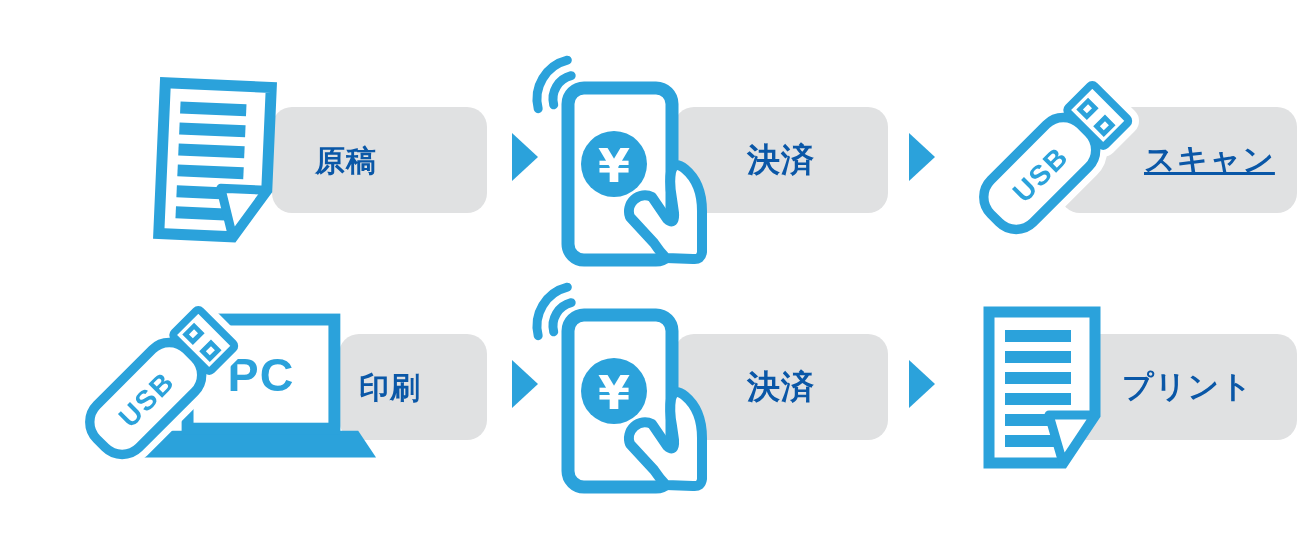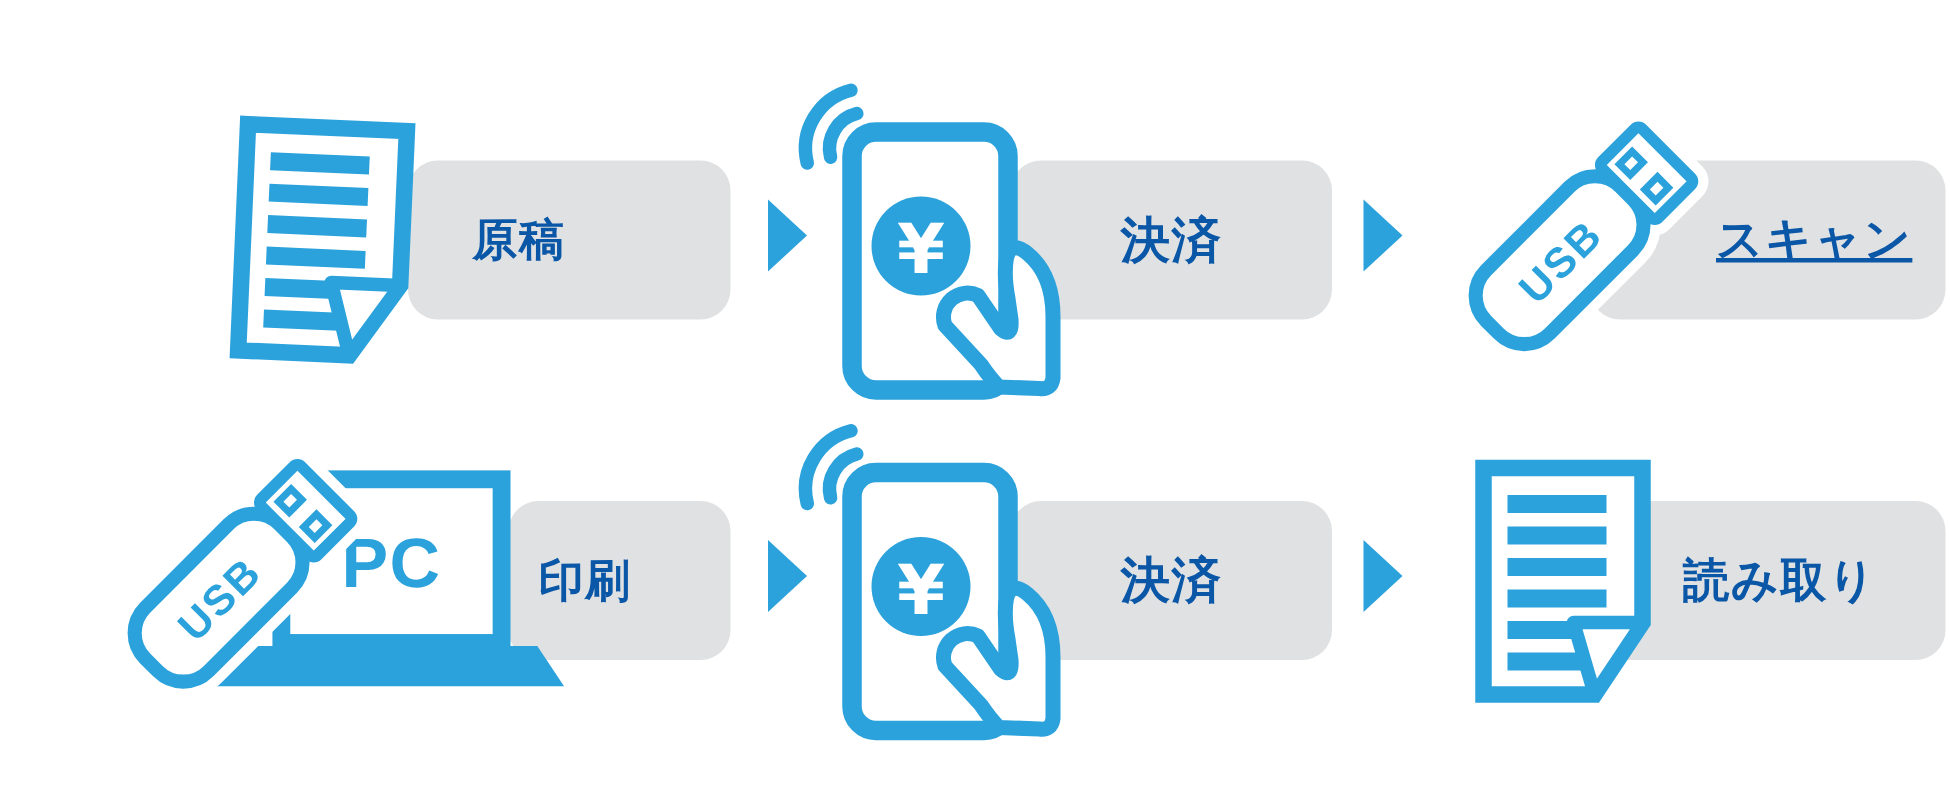--- a/index.html
+++ b/index.html
@@ -135,21 +135,21 @@
     </g>
     <rect class="ic-stroke" stroke-width="13" x="43" y="33" width="104" height="172" rx="16"></rect>
     <circle class="ic-fill" cx="89" cy="109" r="33"></circle>
     <text class="yen" x="89" y="111">¥</text>
     <path class="ic-stroke" stroke-width="10" stroke-linejoin="round" d="M105,162 L129,188 Q135,197 141,203 L168,204 Q176,205 177,197 L177,156 Q177,128 160,114 Q149,105 146,117 Q144,128 147,144 L149,158 Q150,171 142,164 L127,142 A16,16 0 0 0 105,162 Z"></path>
   </svg>
 
   <div class="arrow" style="left:881px;top:360px;"></div>
 
   <div class="label" style="left:1032px;top:334px;width:237px;padding-left:62px;font-size:31px;">
-    <span>読み取り</span>
+    <span>プリント</span>
   </div>
 
   <svg class="icon" style="left:953px;top:305px;" width="122" height="166" viewBox="0 0 122 166">
     <path class="ic-stroke" stroke-width="11" stroke-linejoin="miter" d="M8,7 H114 V110 L82,158 H8 Z"></path>
     <g>
       <rect class="doc-line" x="24" y="25" width="66" height="12"></rect>
       <rect class="doc-line" x="24" y="46" width="66" height="12"></rect>
       <rect class="doc-line" x="24" y="67" width="66" height="12"></rect>
       <rect class="doc-line" x="24" y="88" width="66" height="12"></rect>
       <rect class="doc-line" x="24" y="109" width="66" height="12"></rect>

